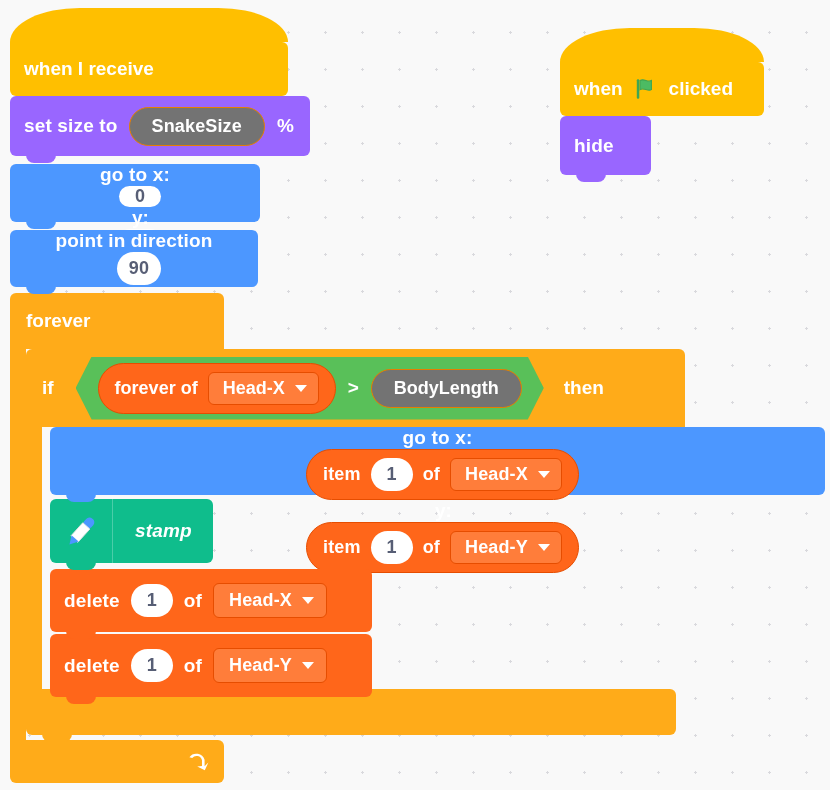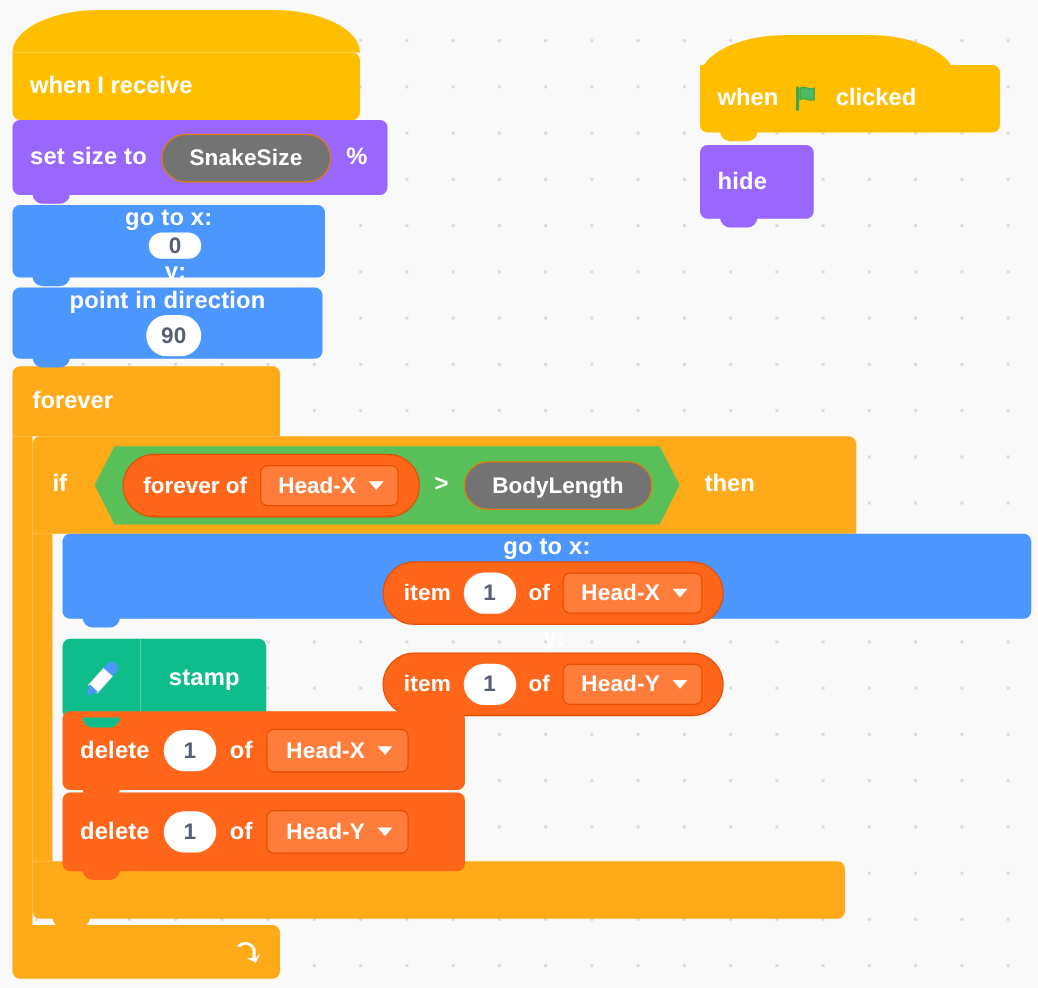--- a/index.html
+++ b/index.html
@@ -306,21 +306,21 @@
       <span>item</span>
       <span class="numfield">1</span>
       <span>of</span>
       <span class="dropdown dd-list" style="padding:5px 11px 5px 14px;">
         <span>Head-Y</span>
         <span class="caret"></span>
       </span>
     </span>
   </div>
 
-  <div class="blk stackblk c-pen" style="left:50px; top:511px; width:163px; height:64px; padding:0;">
+  <div class="blk stackblk c-pen" style="left:50px; top:499px; width:163px; height:64px; padding:0;font-style:italic;">
     <span style="display:flex; align-items:center; justify-content:center; width:62px;">
       <svg class="penicon" viewBox="0 0 40 40">
         <g transform="rotate(42 20 20)">
           <rect x="16" y="4" width="9" height="11" rx="4.2" fill="#4c97ff"></rect>
           <rect x="16" y="13" width="9" height="17" fill="#ffffff"></rect>
           <rect x="16" y="13" width="9" height="17" fill="none" stroke="#e6e6e6" stroke-width="0.8"></rect>
           <polygon points="16,29 25,29 20.5,37" fill="#4c97ff"></polygon>
         </g>
       </svg>
     </span>
@@ -343,21 +343,21 @@
     <span class="numfield" style="margin-left:11px;">1</span>
     <span class="lbl" style="margin-left:11px;">of</span>
     <span class="dropdown dd-list" style="margin-left:11px; padding:6px 12px 6px 15px;">
       <span>Head-Y</span>
       <span class="caret"></span>
     </span>
   </div>
 
   <div class="hat" style="left:560px; top:28px; width:204px;">
     <div class="dome c-events" style="width:204px;"></div>
-    <div class="body c-events" style="top:24px; width:240px; height:54px;">
+    <div class="body c-events" style="top:34px; width:204px; height:54px;">
       <span class="lbl">when</span>
       <svg class="flagicon" style="margin:0 10px;" viewBox="0 0 24 24">
         <rect x="3.5" y="3" width="2.3" height="18" rx="1" fill="#3ea653"></rect>
         <path d="M6.5 4.2 C10 1.8 13.5 6.2 17 4.2 L17 12.6 C13.5 14.6 10 10.2 6.5 12.6 Z" fill="#4cbb63" stroke="#3ea653" stroke-width="1"></path>
       </svg>
       <span class="lbl">clicked</span>
     </div>
   </div>
 
   <div class="blk stackblk c-looks" style="left:560px; top:116px; width:91px; height:59px;">

